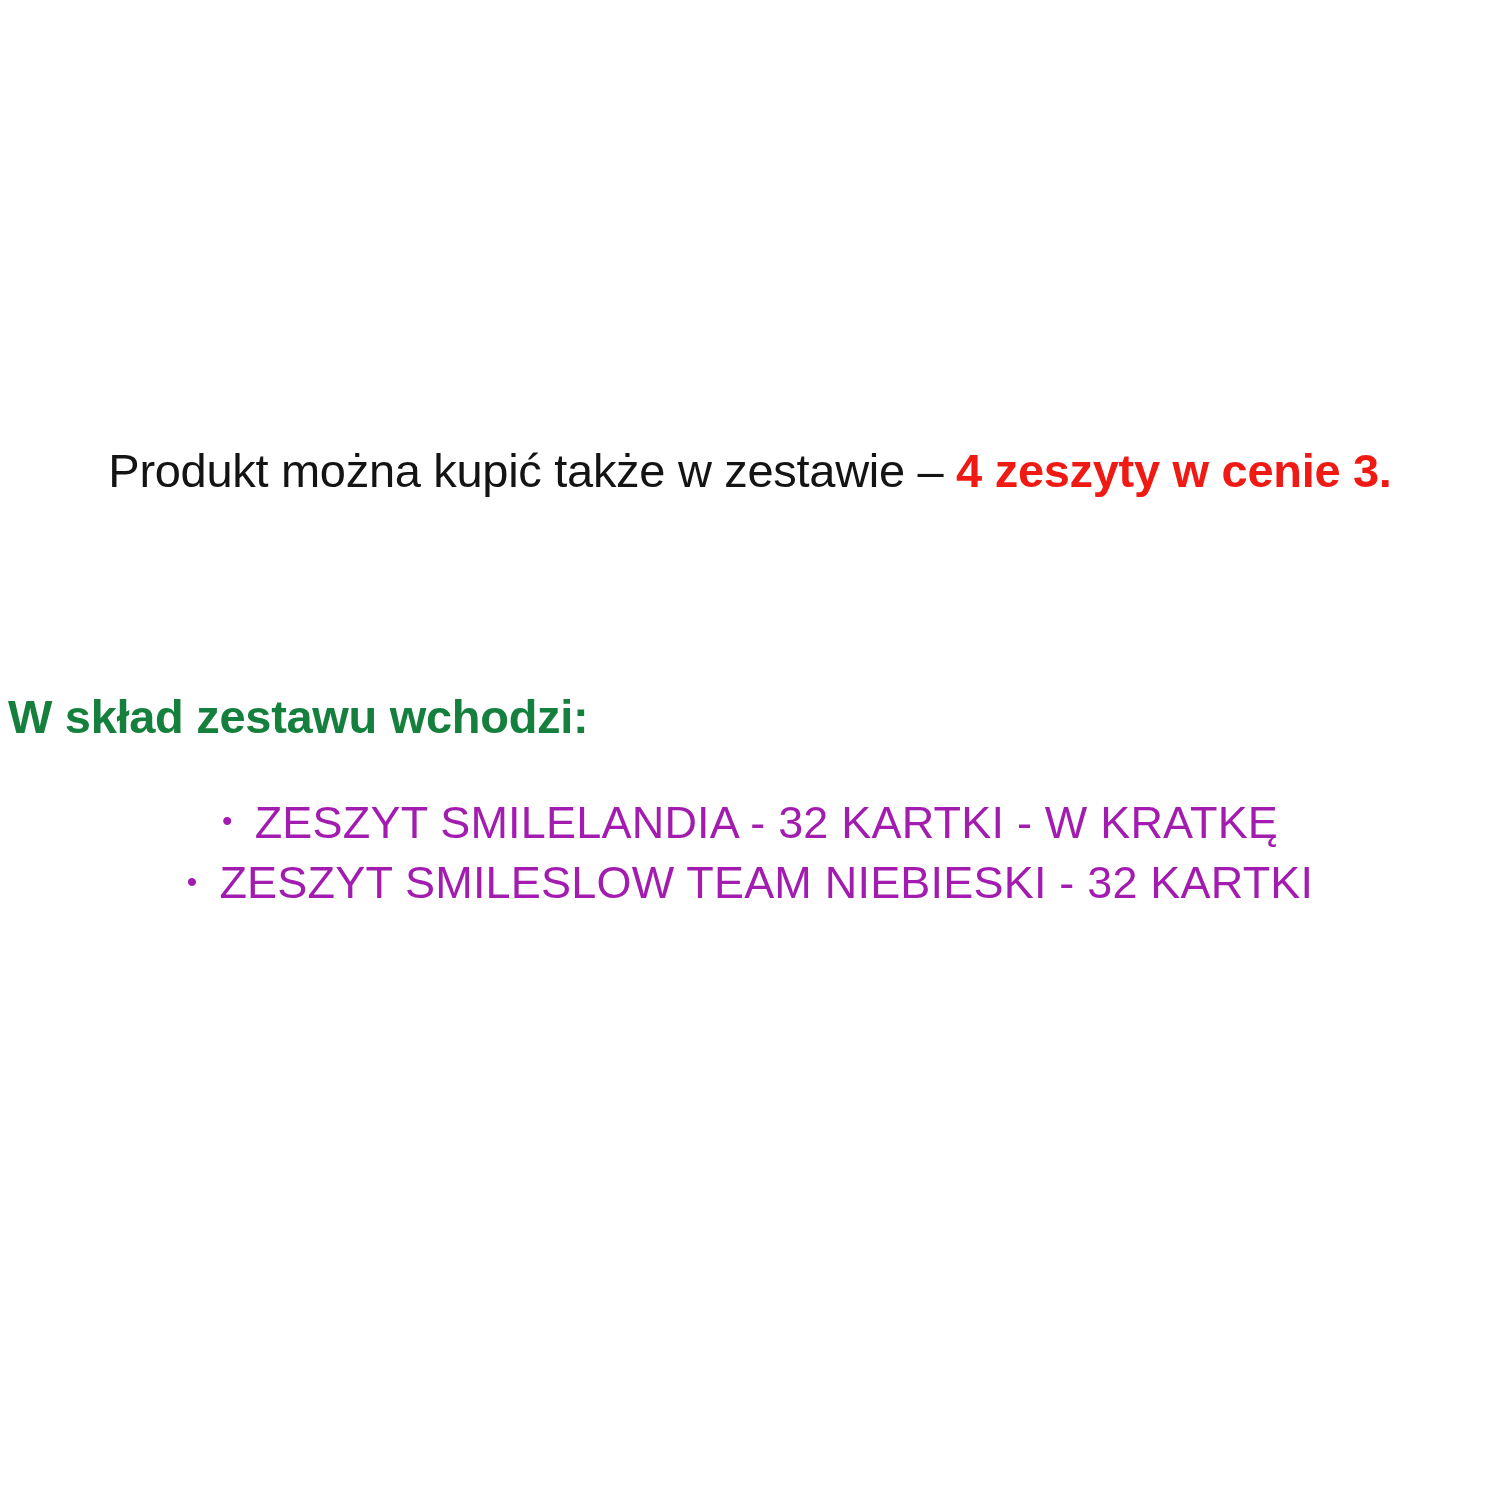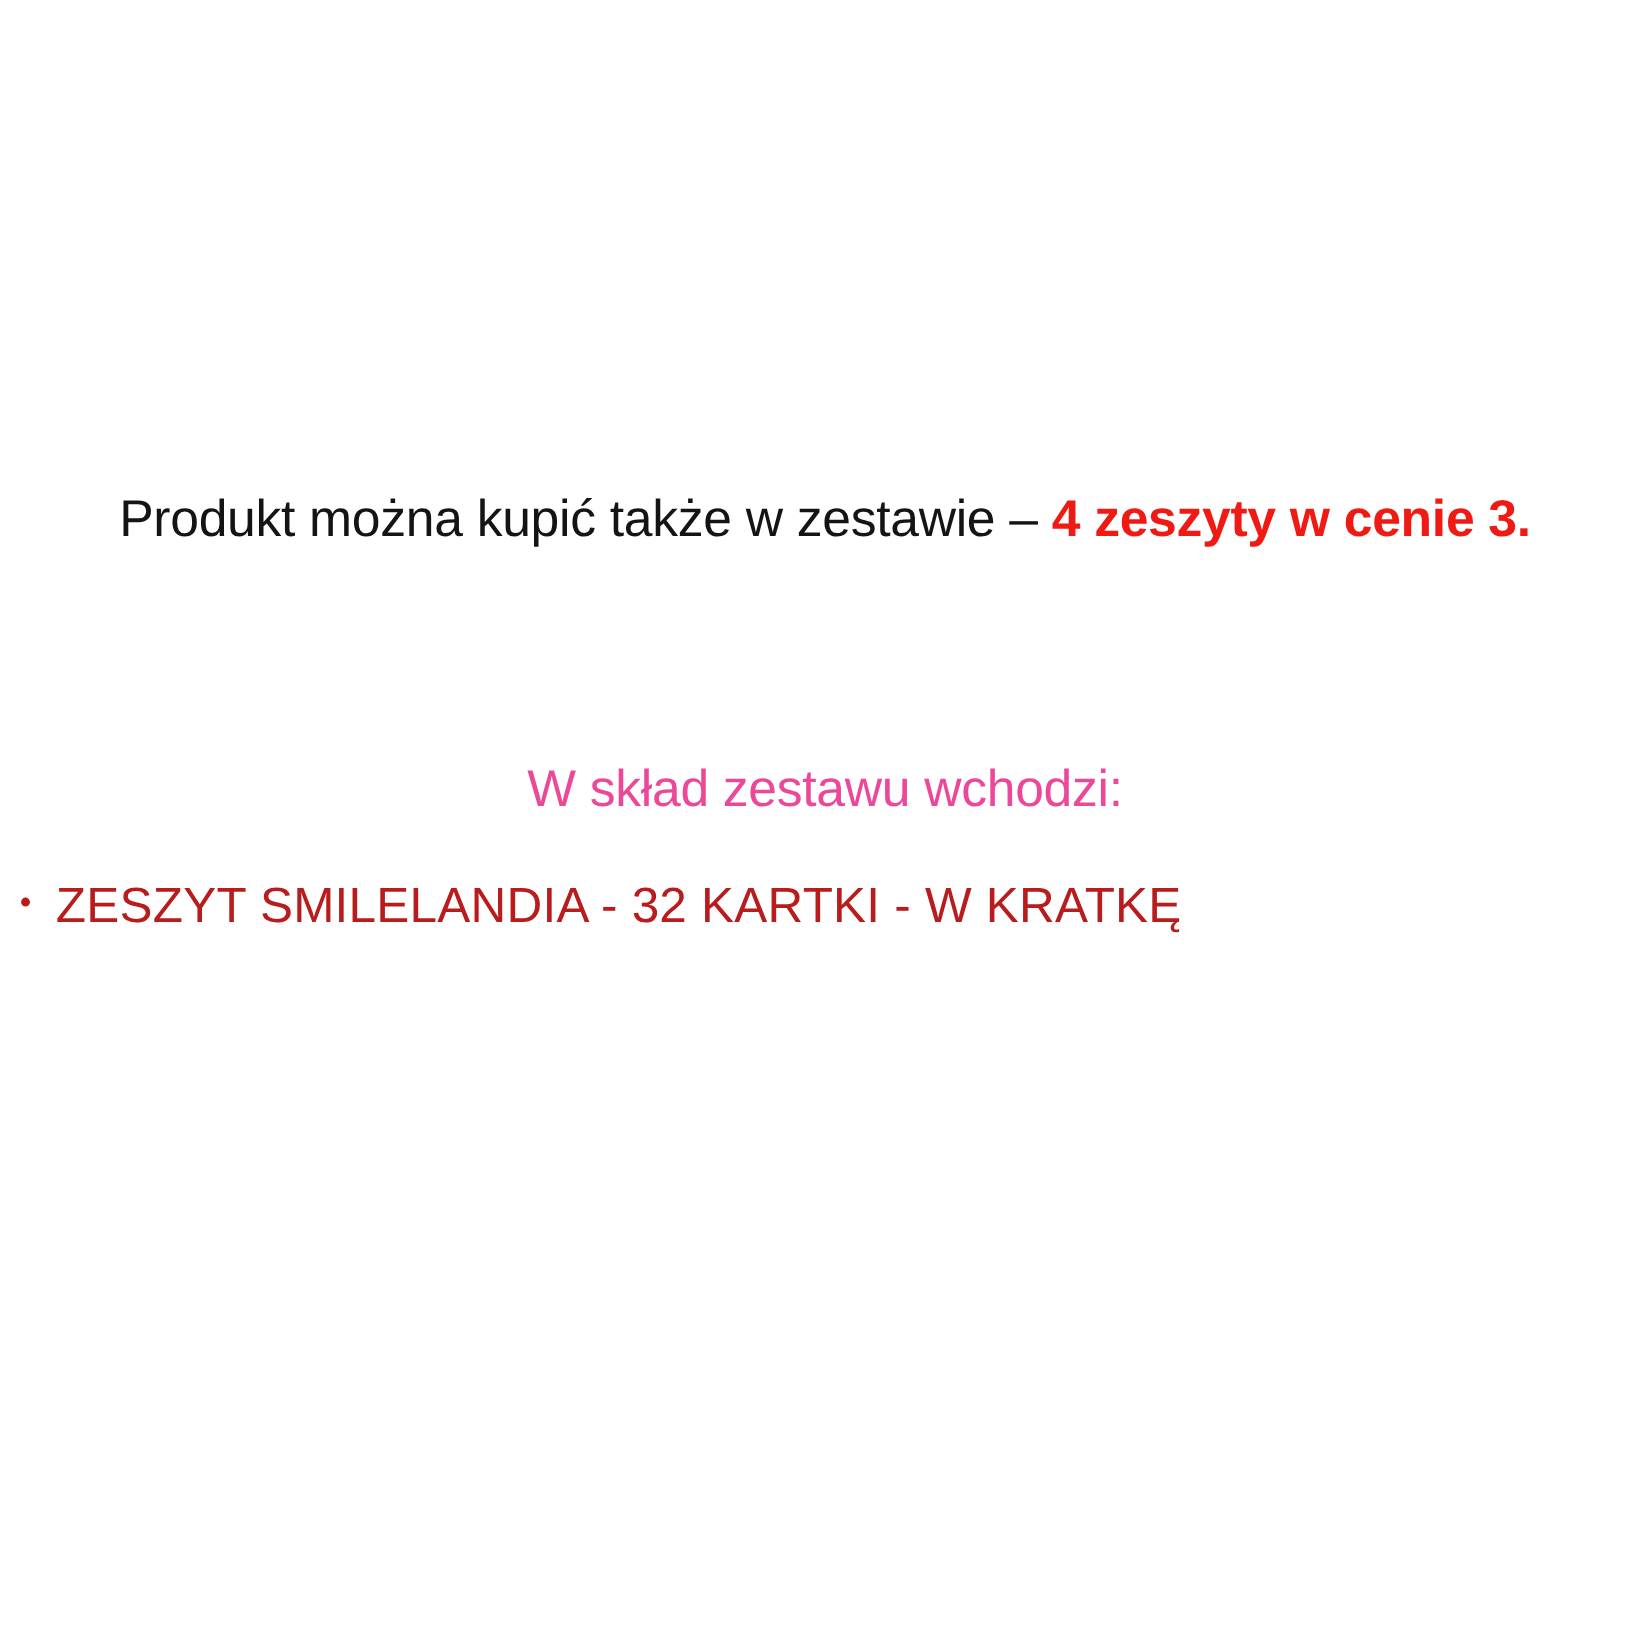--- a/index.html
+++ b/index.html
@@ -38,36 +38,37 @@
   .promo-line .highlight {
     color: #f01a15;
     font-weight: 700;
   }
   .spacer {
     height: 96px;
   }
   .set-heading {
     font-size: 47px;
     line-height: 1.2;
-    text-align: center;
+    text-align: left;
     letter-spacing: -0.3px;
-    color: #ec4899;
-    font-weight: 400;
+    color: #15803d;
+    font-weight: 700;
   }
   ul.set-list {
     list-style: none;
     margin: 8px 0 0 0;
     padding: 0;
   }
   ul.set-list li {
     position: relative;
     font-size: 45px;
     line-height: 1.35;
+    text-align: center;
     letter-spacing: 0.2px;
-    color: #b91c1c;
+    color: #a21caf;
     padding: 0 10px;
   }
   ul.set-list li .bullet {
     display: inline-block;
     font-size: 30px;
     line-height: 1;
     vertical-align: middle;
     transform: translateY(-5px);
     margin-right: 22px;
   }
@@ -88,16 +89,19 @@
     <p class="promo-line"><span>Produkt można kupić także w zestawie – </span><span class="highlight">4 zeszyty w cenie 3.</span></p>
 
     <div class="spacer"></div>
 
     <p class="set-heading">W skład zestawu wchodzi:</p>
 
     <ul class="set-list">
       <li>
         <span class="bullet">•</span><span class="item-text">ZESZYT SMILELANDIA - 32 KARTKI - W KRATKĘ</span>
       </li>
+      <li>
+        <span class="bullet">•</span><span class="item-text">ZESZYT SMILESLOW TEAM NIEBIESKI - 32 KARTKI</span>
+      </li>
     </ul>
 
   </div>
 </div>
 
 </body></html>

